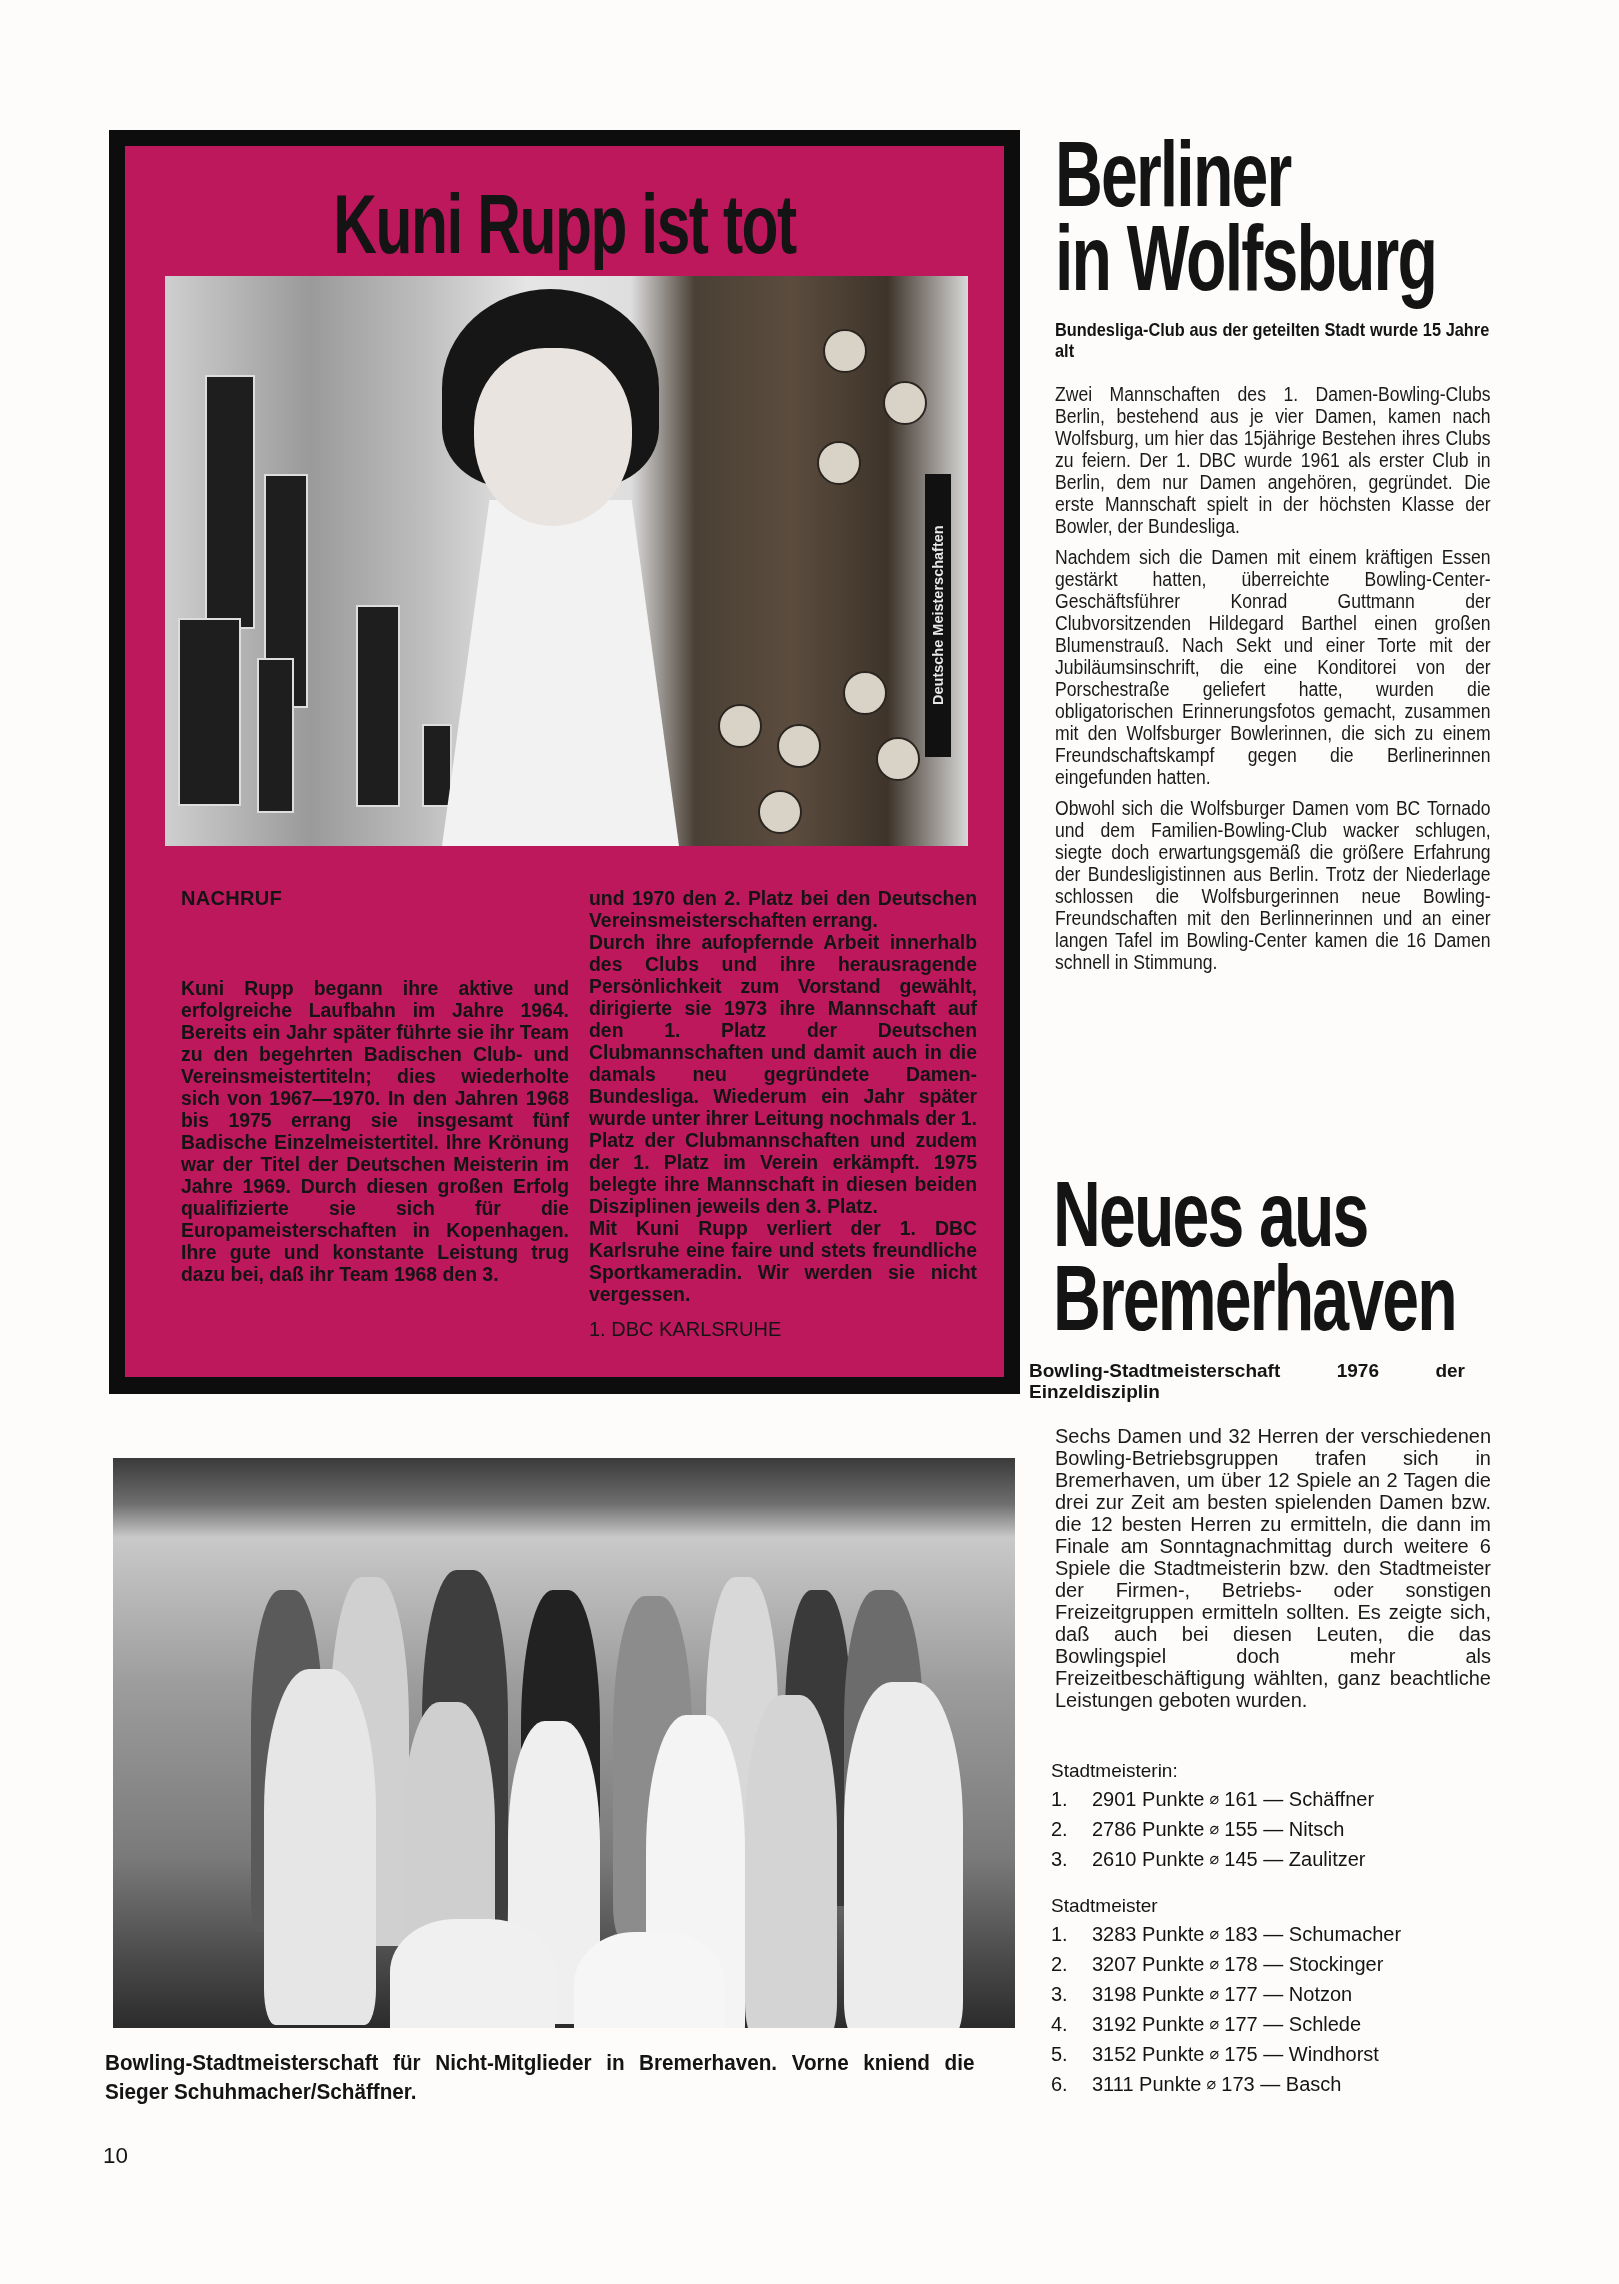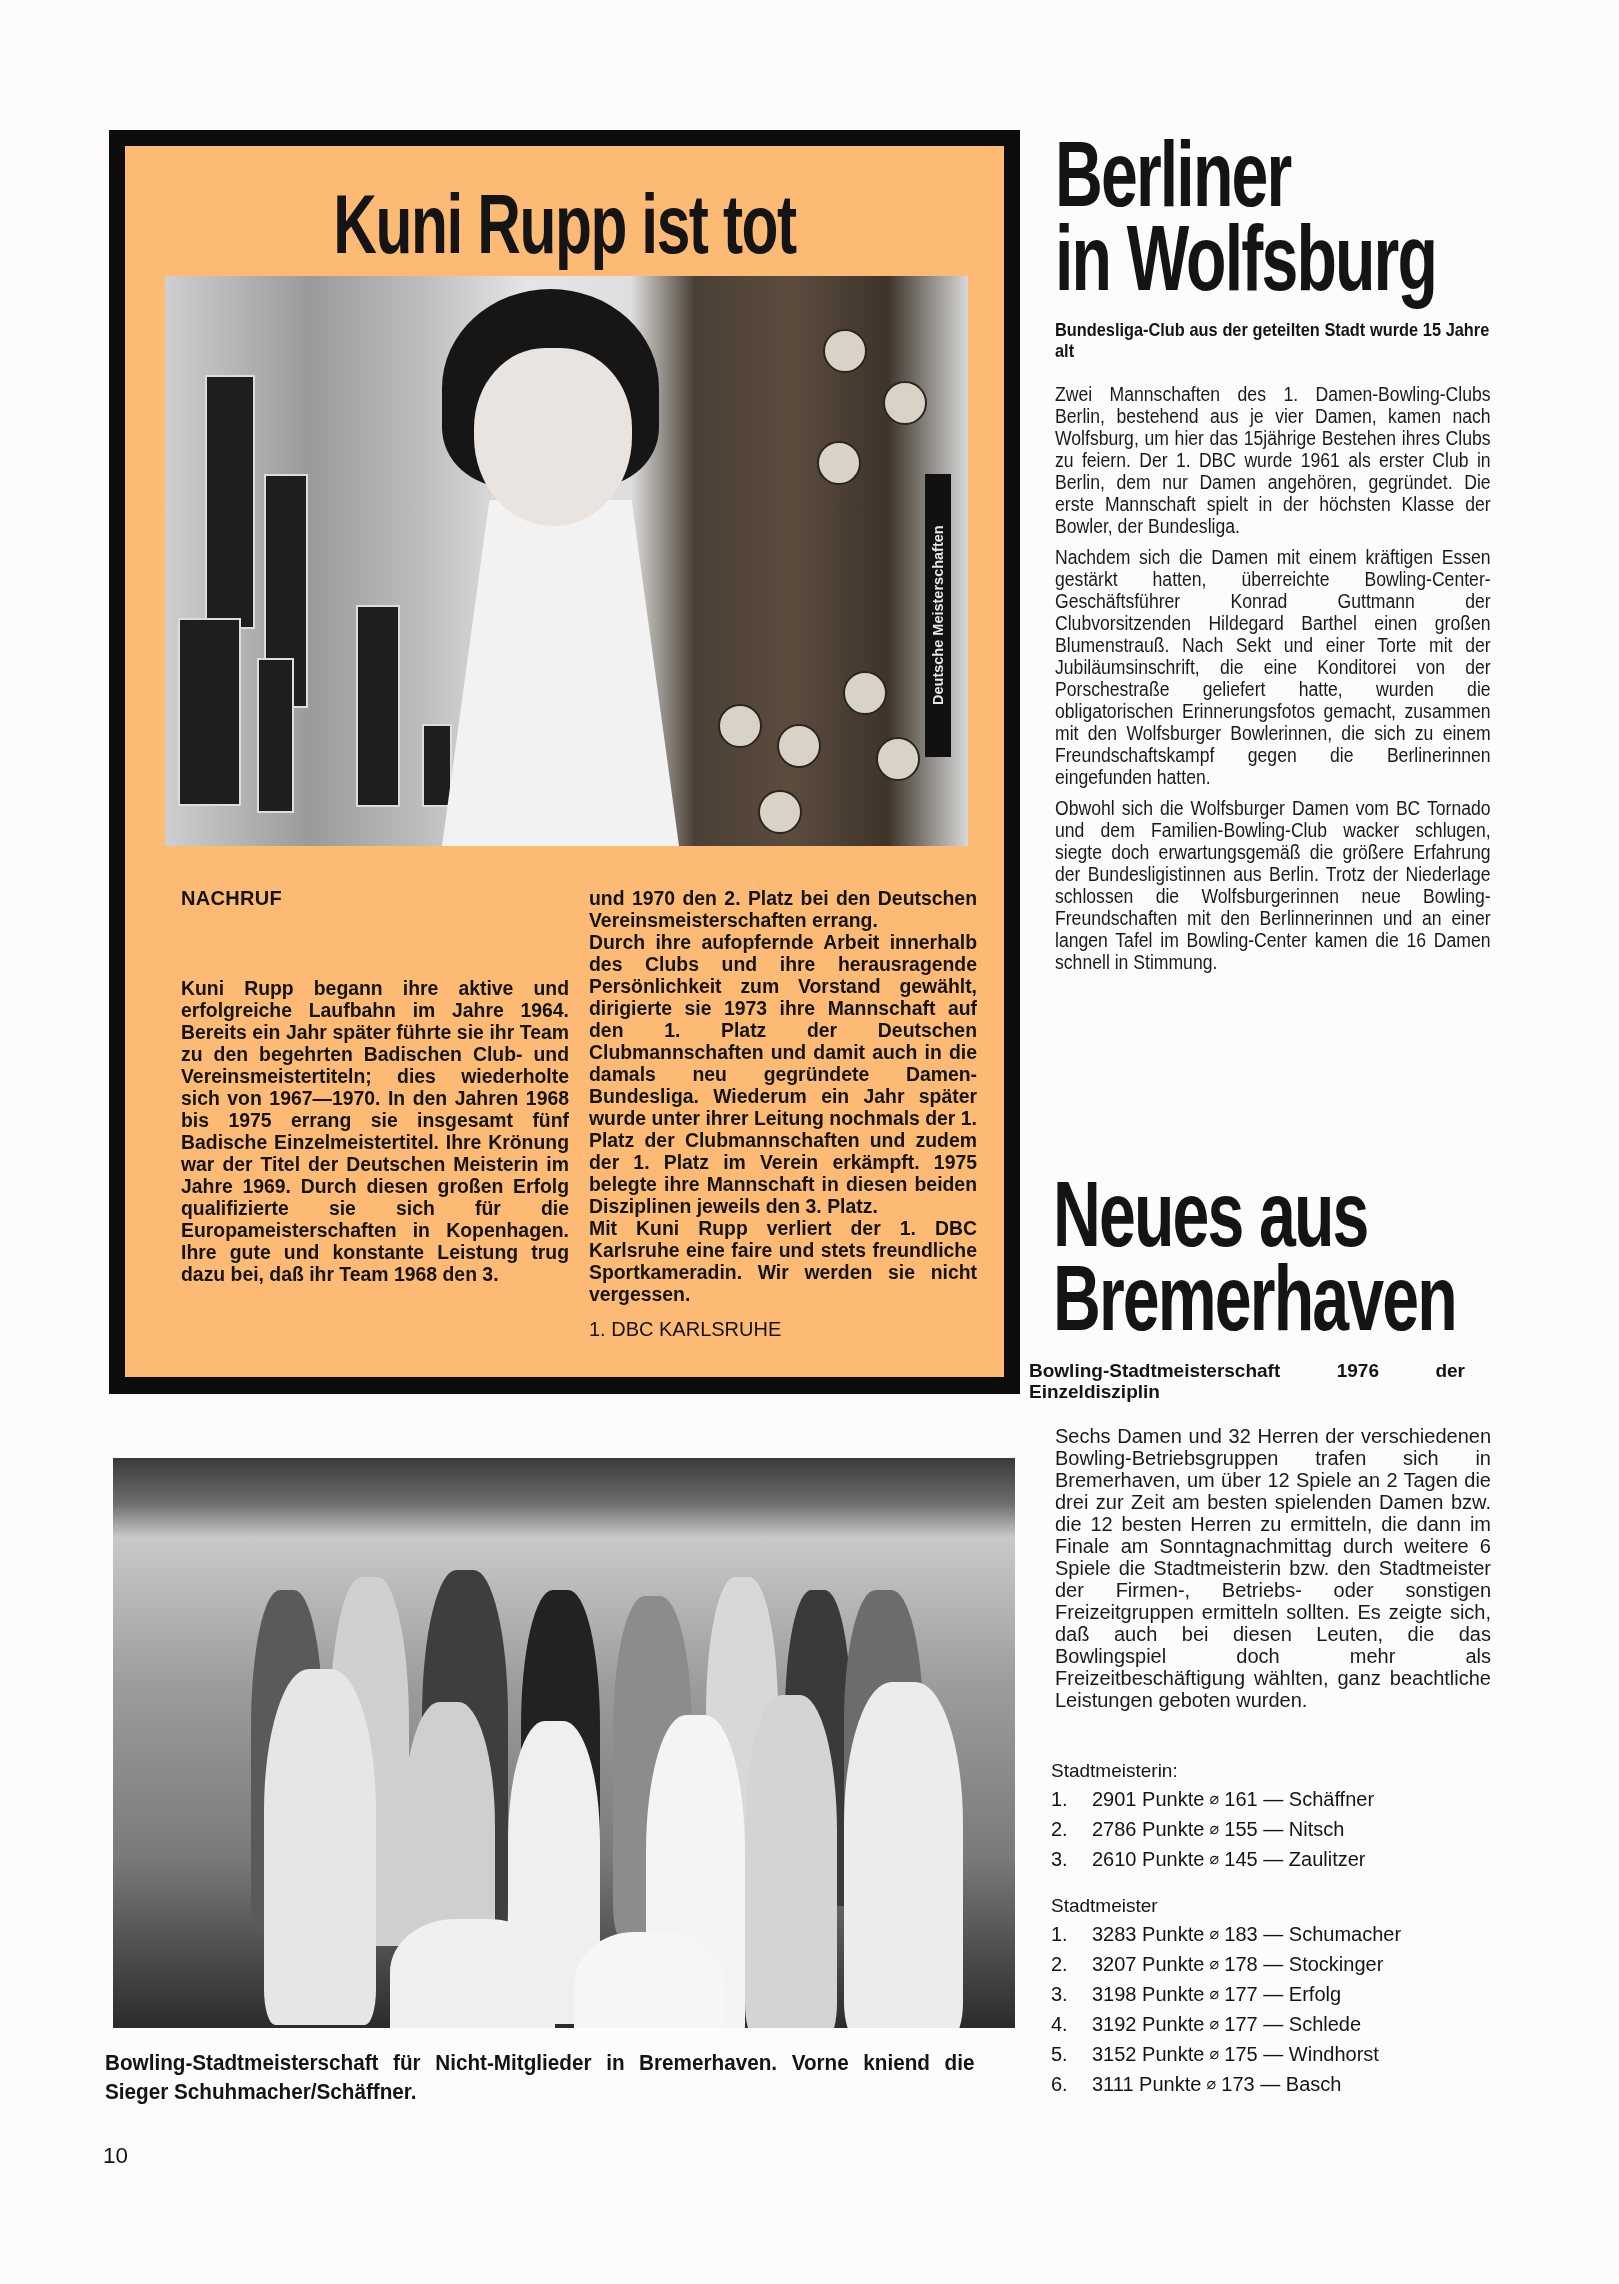--- a/index.html
+++ b/index.html
@@ -11,21 +11,21 @@
     .abs { position: absolute; }
 
     
     .obit-box {
       left: 109px; top: 130px; width: 911px; height: 1264px;
       box-sizing: border-box;
       border-top: 16.5px solid #0d0d0d;
       border-left: 16px solid #0d0d0d;
       border-right: 16px solid #0d0d0d;
       border-bottom: 17px solid #0d0d0d;
-      background: #fdba74;
+      background: #be185d;
     }
     .obit-title {
       left: 0; right: 0; top: 36px; text-align: center;
       font-family: "Liberation Sans", sans-serif; font-weight: 700;
       font-size: 84px; letter-spacing: -2px;
       transform: scaleX(0.72); transform-origin: center;
       line-height: 1;
     }
     .obit-photo {
       left: 40px; top: 130px; width: 803px; height: 570px;
@@ -227,21 +227,21 @@
   <div class="row">
     <span class="rank">2.</span>
     <span>3207 Punkte</span>
     <span class="avg-icon">⌀</span>
     <span>178</span>&nbsp;<span>— Stockinger</span>
   </div>
   <div class="row">
     <span class="rank">3.</span>
     <span>3198 Punkte</span>
     <span class="avg-icon">⌀</span>
-    <span>177</span>&nbsp;<span>— Erfolg</span>
+    <span>177</span>&nbsp;<span>— Notzon</span>
   </div>
   <div class="row">
     <span class="rank">4.</span>
     <span>3192 Punkte</span>
     <span class="avg-icon">⌀</span>
     <span>177</span>&nbsp;<span>— Schlede</span>
   </div>
   <div class="row">
     <span class="rank">5.</span>
     <span>3152 Punkte</span>

